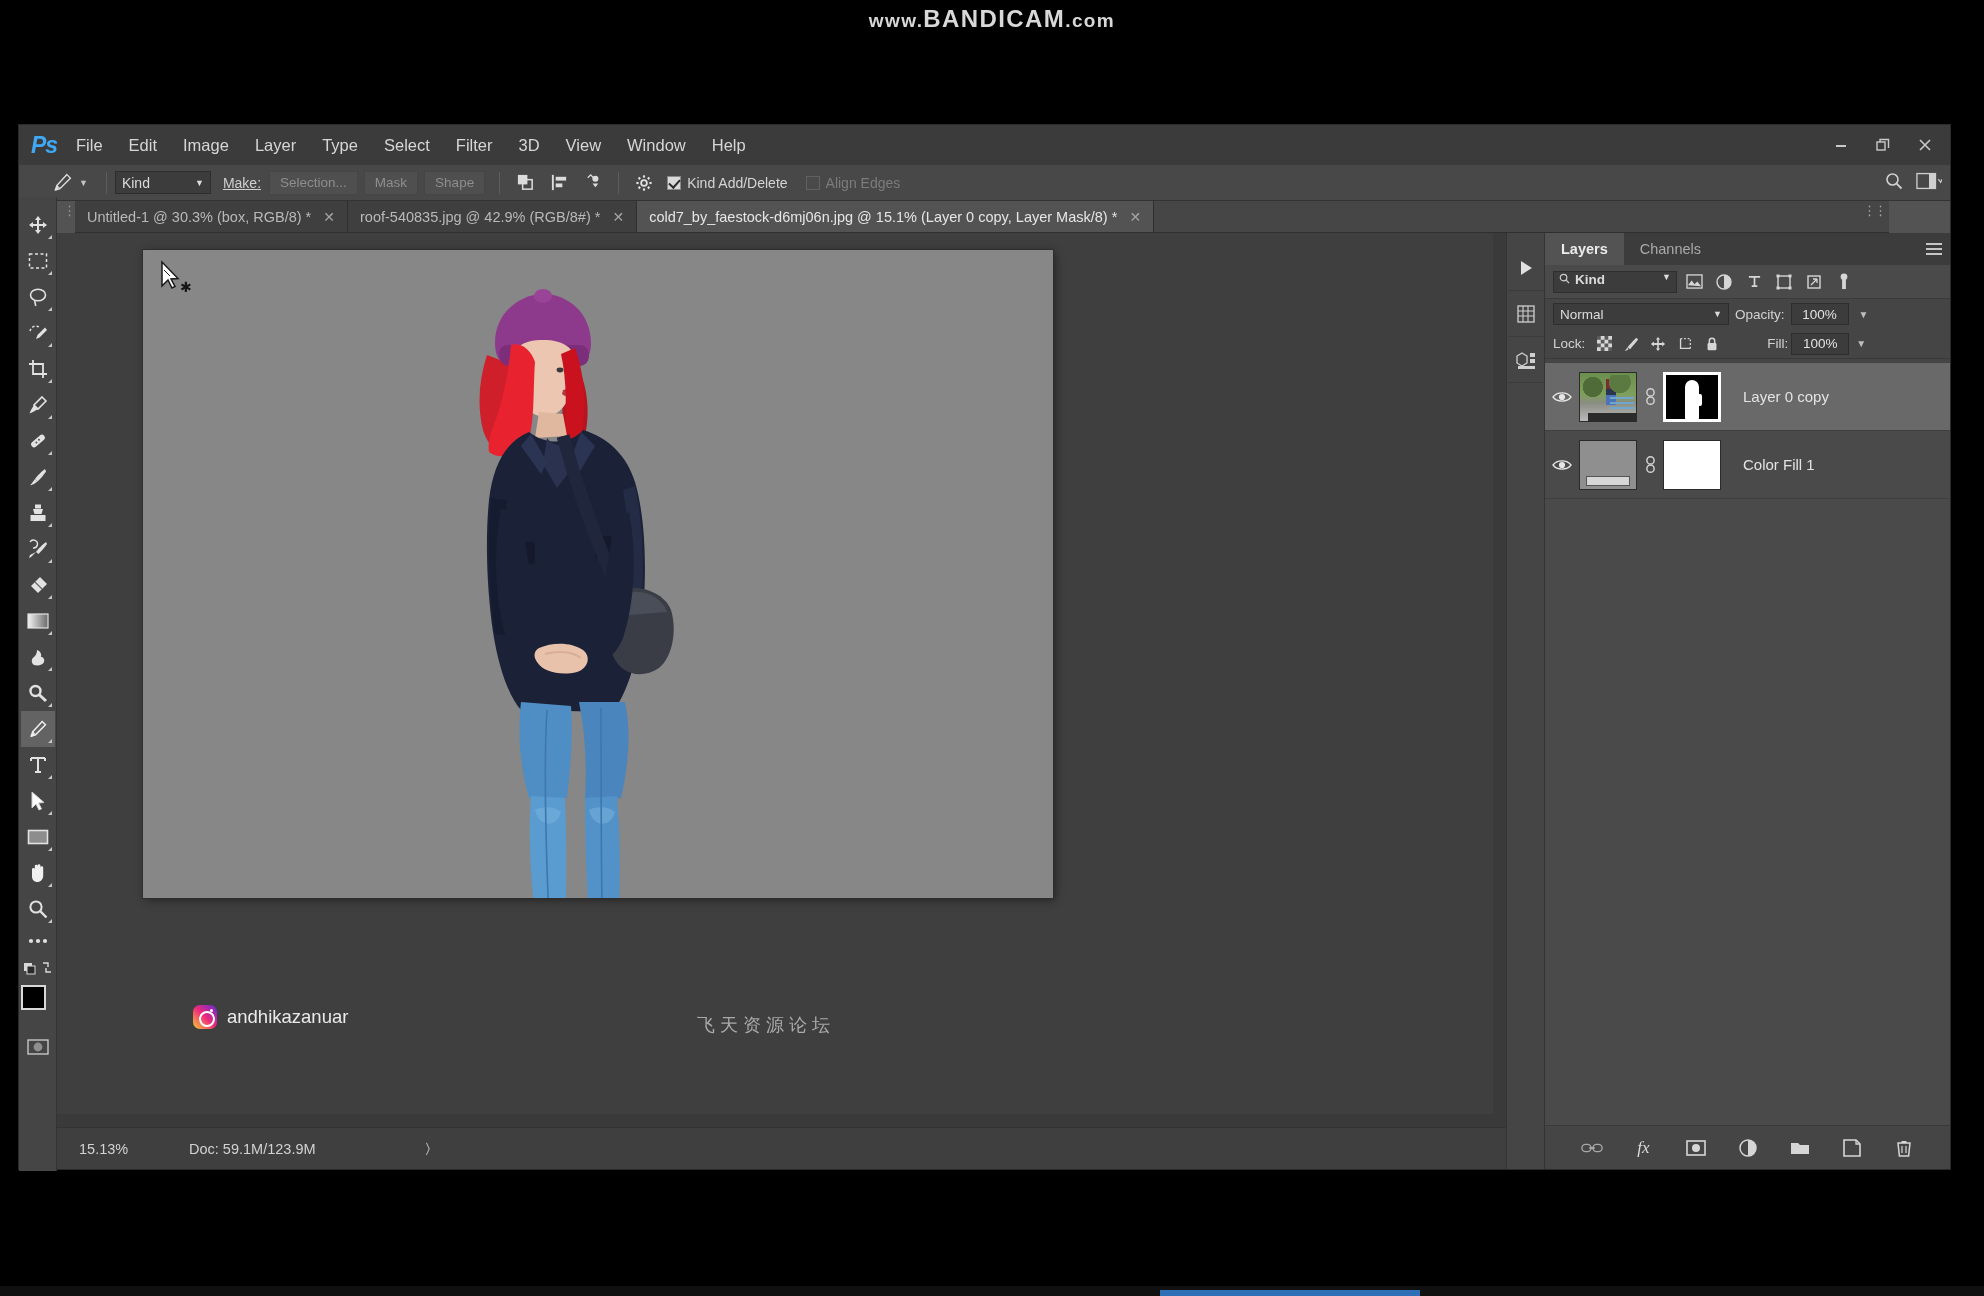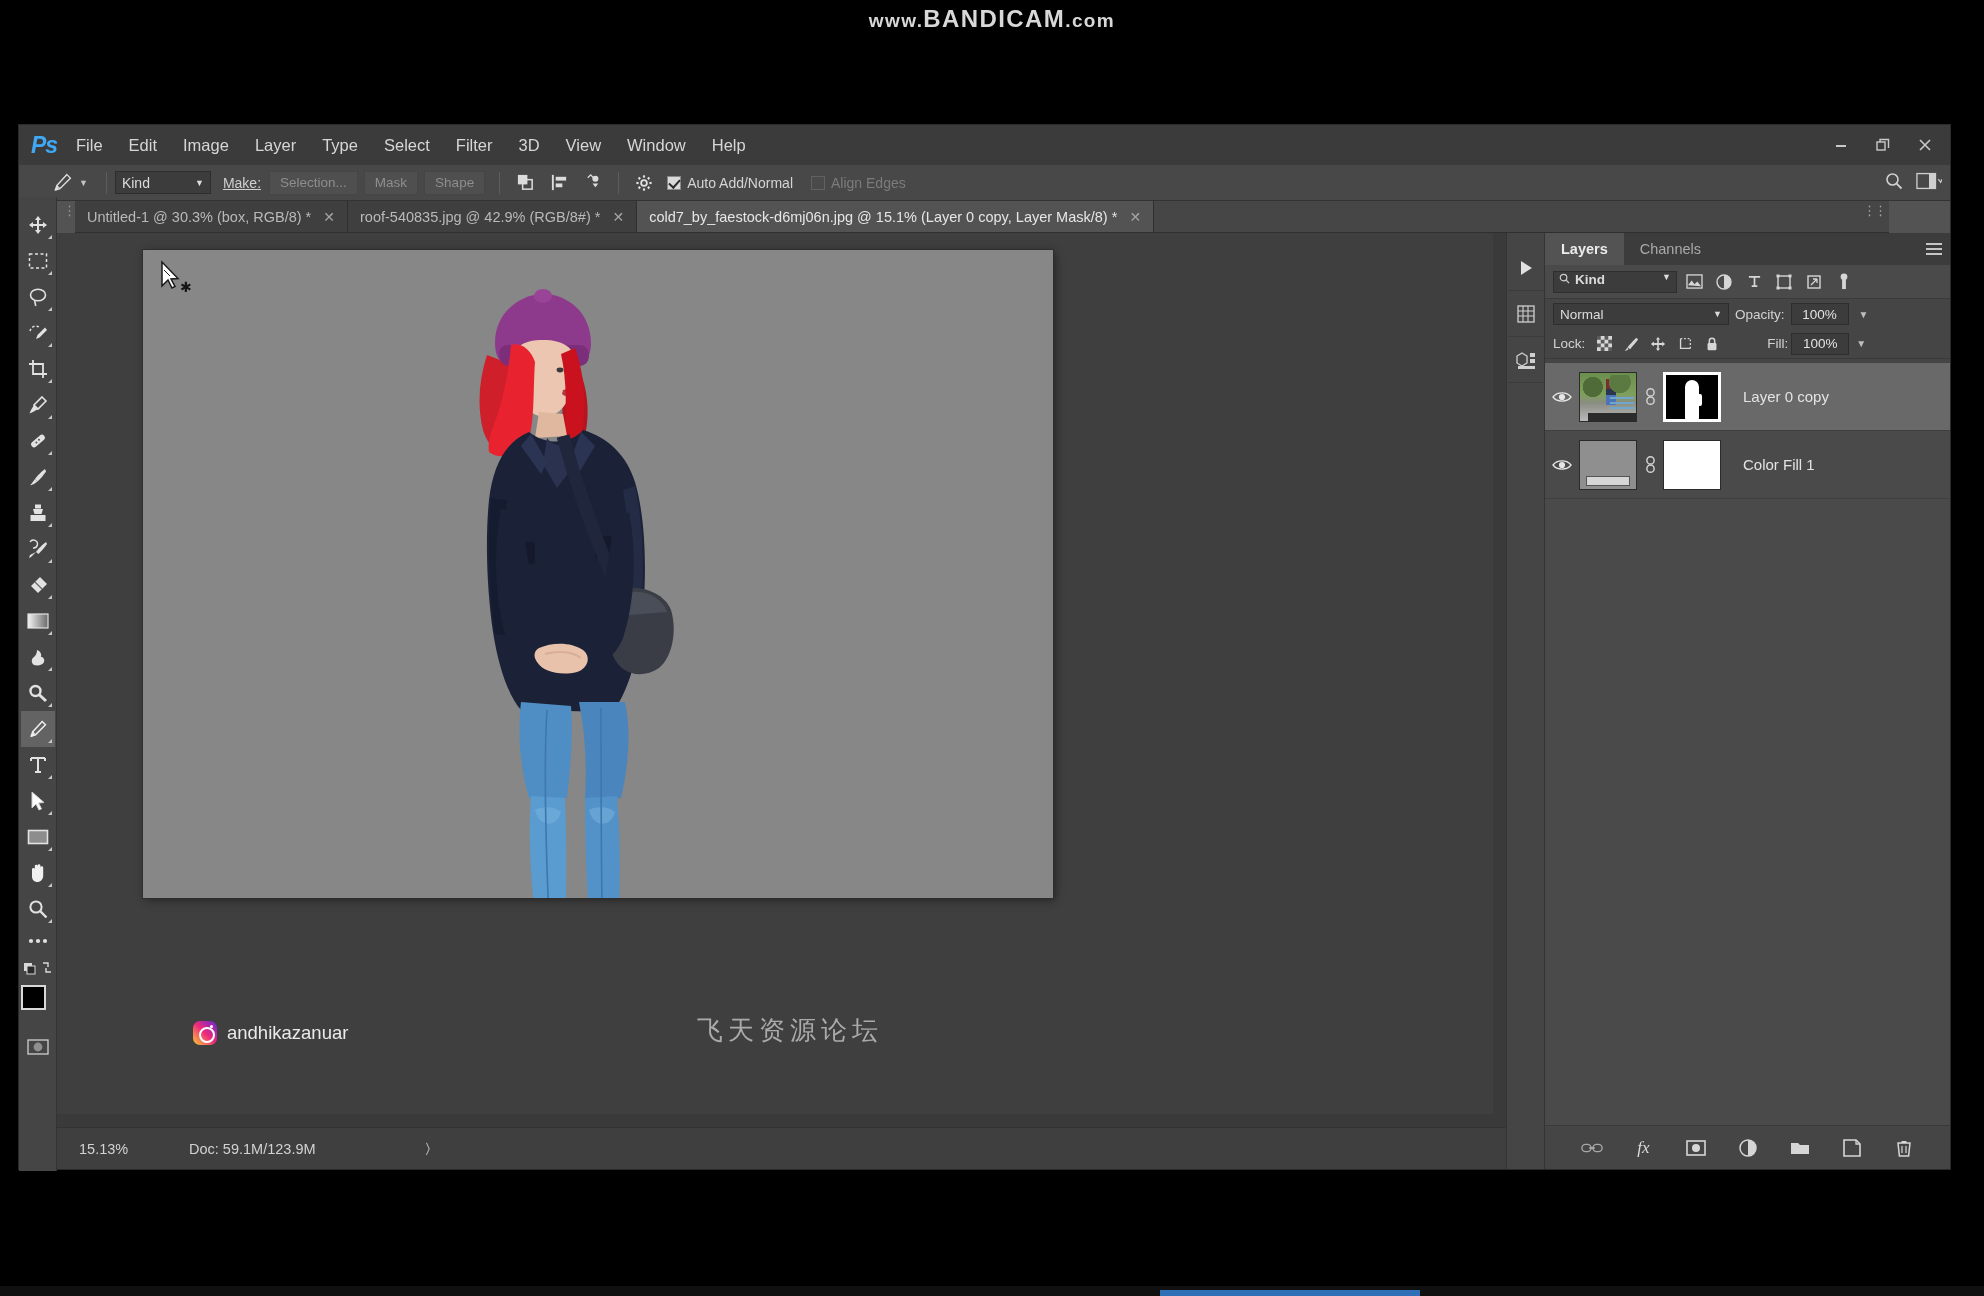--- a/index.html
+++ b/index.html
@@ -136,39 +136,39 @@
     position: absolute; left: 38px; top: 108px; right: 444px; bottom: 42px;
     background: #3f3f3f; overflow: hidden;
   }
   .canvas-doc {
     position: absolute; left: 86px; top: 17px; width: 910px; height: 648px;
     background: #878787; box-shadow: 0 0 0 1px #2e2e2e, 2px 2px 9px rgba(0,0,0,.45);
   }
   .pen-cursor { position: absolute; left: 13px; top: 10px; width: 36px; height: 36px; }
   .ig-watermark {
     position: absolute; left: 50px; top: 755px;
-    display: flex; align-items: center; gap: 10px; margin-top: 16px;
+    display: flex; align-items: center; gap: 10px;
   }
   .ig-glyph {
     width: 24px; height: 24px; border-radius: 7px;
     background: linear-gradient(45deg,#f9ce34,#ee2a7b 50%,#6228d7);
     position: relative;
   }
   .ig-glyph::before {
     content: ""; position: absolute; left: 6px; top: 6px; width: 12px; height: 12px;
     border: 2px solid #fff; border-radius: 50%;
   }
   .ig-glyph::after {
     content: ""; position: absolute; right: 4px; top: 4px; width: 3px; height: 3px;
     background: #fff; border-radius: 50%;
   }
   .ig-name { color: #eaeaea; font-size: 18.5px; }
   .cn-watermark {
     position: absolute; left: 640px; top: 780px;
-    color: #b9b9b9; font-size: 26px; letter-spacing: 5px;
+    color: #b9b9b9; font-size: 18px; letter-spacing: 5px;
     font-family: "DejaVu Sans", sans-serif; opacity: .88;
   }
   .canvas-scroll-v {
     position: absolute; right: 0; top: 0; width: 13px; bottom: 0; background: #3a3a3a;
   }
   .canvas-scroll-h {
     position: absolute; left: 0; bottom: 0; height: 13px; right: 13px; background: #3a3a3a;
   }
 
   
@@ -400,21 +400,21 @@
               <path d="M16 10 H18.5"></path>
             <path d="M4 4 L5.7 5.7"></path>
               <path d="M14.3 14.3 L16 16"></path>
               <path d="M16 4 L14.3 5.7"></path>
               <path d="M5.7 14.3 L4 16"></path>
           </g>
         </svg>
       </div>
       <div class="opt-check">
         <span class="cbox on"></span>
-        <span>Auto Add/Normal</span>
+        <span>Kind Add/Delete</span>
       </div>
       <div class="opt-check disabled" style="margin-left:18px">
         <span class="cbox off"></span>
         <span>Align Edges</span>
       </div>
       <div class="opt-right">
         <span>
           <svg width="20" height="20" viewBox="0 0 20 20">
             <circle cx="8.5" cy="8.5" r="5.5" fill="none" stroke="#d0d0d0" stroke-width="1.6"></circle>
             <path d="M12.6 12.6 L17.5 17.5" stroke="#d0d0d0" stroke-width="1.8"></path>

